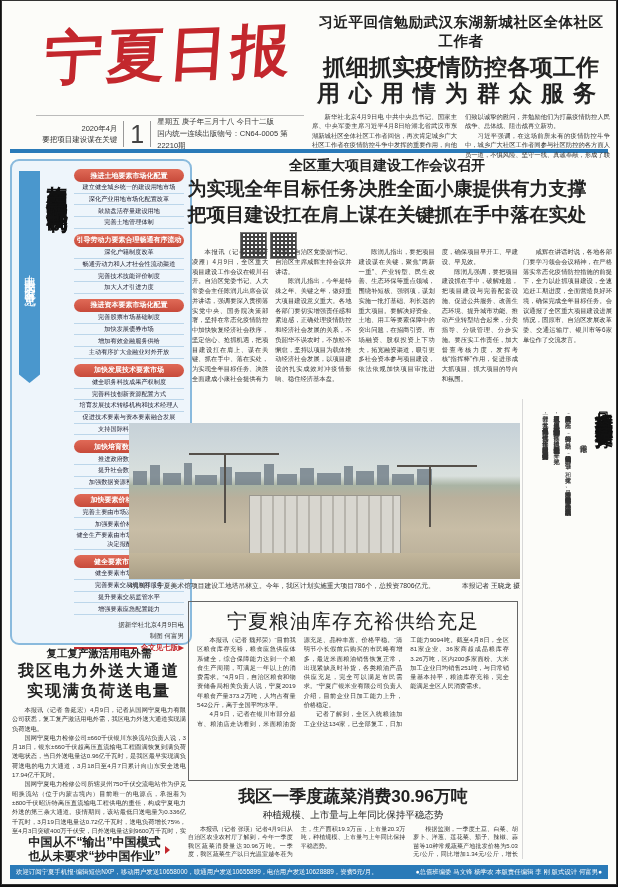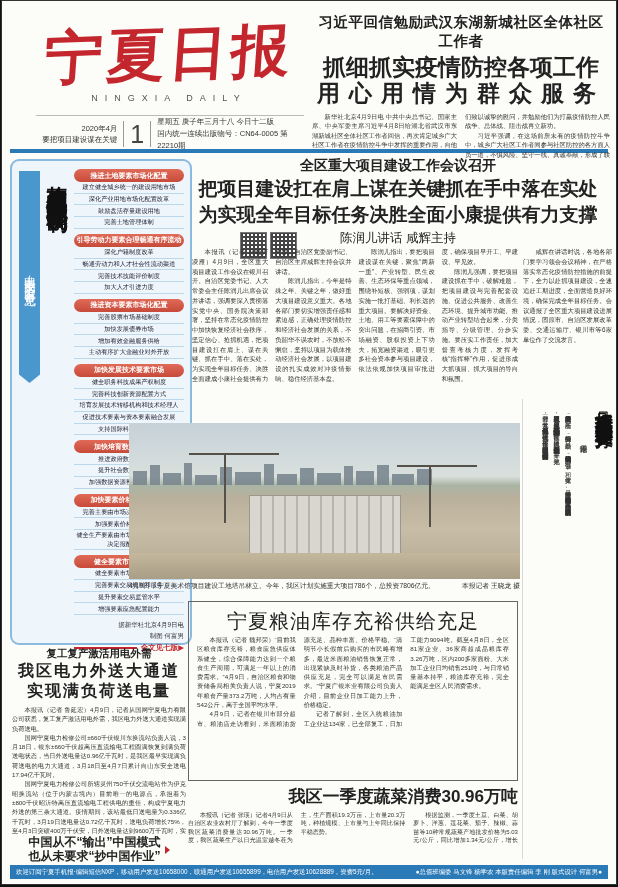--- a/index.html
+++ b/index.html
@@ -45,21 +45,21 @@
   .sbox{margin-bottom:5px;}
   .sbox-h{background:linear-gradient(#e06a57,#c74a3a);color:#fff;font-size:7px;
         text-align:center;border-radius:7px;padding:1.5px 0;font-weight:bold;}
   .sbox-i{font-size:6.2px;text-align:center;color:#223;border-bottom:1px solid #bcd6ea;
         padding:1.2px 0;line-height:1.35;}
   .sb-src{font-size:6.5px;text-align:right;color:#333;line-height:1.6;margin-top:2px;}
   .more-row{display:flex;align-items:center;margin-top:2px;}
   .red-line{flex:1;height:2px;background:#c3272d;margin-right:4px;}
   .more-txt{font-size:7.5px;color:#c3272d;font-weight:bold;}
   
-  .lead-head{left:186px;top:156px;width:420px;text-align:center;}
+  .lead-head{left:175px;top:156px;width:420px;text-align:center;}
   .ld-kicker{font-size:14px;font-weight:bold;}
   .ld-h{font-size:19px;font-weight:bold;line-height:1.25;margin-top:2px;}
   .ld-by{font-size:12.5px;margin-top:3px;}
   .lead-body{left:190px;top:246px;width:326px;height:174px;overflow:hidden;
         column-count:4;column-gap:7px;font-size:6.3px;line-height:1.55;
         text-align:justify;color:#333;}
   .lead-cont{left:521px;top:246px;width:89px;height:148px;overflow:hidden;
         font-size:6.3px;line-height:1.55;text-align:justify;color:#333;}
   
   .photo{left:127px;top:422px;width:391px;height:156px;overflow:hidden;
@@ -101,37 +101,36 @@
   .pw-body{margin-top:4px;font-size:6.2px;line-height:1.5;text-align:justify;color:#333;
         height:136px;overflow:hidden;}
   
   .teaser{left:10px;top:836px;width:174px;height:26px;display:flex;align-items:center;
         justify-content:center;gap:4px;}
   .tz-txt{font-size:12px;font-weight:bold;line-height:1.15;text-align:center;}
   .red-marker{width:0;height:0;border-left:5px solid #c3272d;border-top:4px solid transparent;
         border-bottom:4px solid transparent;}
   
   .veg{left:186px;top:784px;width:330px;height:76px;overflow:hidden;}
-  .vg-h{font-size:17px;font-weight:bold;text-align:right;}
+  .vg-h{font-size:17px;font-weight:bold;text-align:center;}
   .vg-sub{font-size:9.5px;text-align:center;margin-top:1px;}
   .vg-body{margin-top:3px;height:38px;overflow:hidden;column-count:3;column-gap:8px;
         font-size:6px;line-height:1.4;text-align:justify;color:#333;}
   
   .footer{left:8px;top:864px;width:598px;height:14px;background:#2a7ab8;color:#fff;
         display:flex;align-items:center;justify-content:space-between;
         font-size:6.4px;padding:0 6px;box-sizing:border-box;}
 </style>
 </head>
 <body>
 
 <div class="page">
 
   <div class="abs masthead">
     <div class="mast-title">宁夏日报</div>
-    <div class="mast-sub">NINGXIA DAILY</div>
   </div>
 
   <div class="abs dateline">
     <div class="dl-left">
       <div>2020年4月</div>
       <div>要把项目建设谋在关键</div>
     </div>
     <div class="dl-day">1</div>
     <div class="dl-right">
       <div>星期五 庚子年三月十八 今日十二版</div>
@@ -211,23 +210,22 @@
       </div>
       <div class="more-row">
         <span class="red-line"></span>
         <span class="more-txt">全文见七版▶</span>
       </div>
     </div>
   </div>
 
   <div class="abs lead-head">
     <div class="ld-kicker">全区重大项目建设工作会议召开</div>
+    <div class="ld-h">为实现全年目标任务决胜全面小康提供有力支撑</div>
     <div class="ld-h">把项目建设扛在肩上谋在关键抓在手中落在实处</div>
-    <div class="ld-h">为实现全年目标任务决胜全面小康提供有力支撑</div>
-    <div class="ld-by">陈润儿讲话 咸辉主持</div>
   </div>
   <div class="abs lead-body">
     <p>本报讯（记者 马晓芳 凌雁）4月9日，全区重大项目建设工作会议在银川召开。自治区党委书记、人大常委会主任陈润儿出席会议并讲话，强调要深入贯彻落实党中央、国务院决策部署，坚持在常态化疫情防控中加快恢复经济社会秩序，坚定信心、抢抓机遇，把项目建设扛在肩上、谋在关键、抓在手中、落在实处，为实现全年目标任务、决胜全面建成小康社会提供有力支撑。自治区党委副书记、自治区主席咸辉主持会议并讲话。</p>
     <p>陈润儿指出，今年是特殊之年、关键之年，做好重大项目建设意义重大。各地各部门要切实增强责任感和紧迫感，正确处理疫情防控和经济社会发展的关系，不负韶华不误农时，不放松不懈怠，坚持以项目为载体推动经济社会发展，以项目建设的扎实成效对冲疫情影响、稳住经济基本盘。</p>
     <p>陈润儿指出，要把项目建设谋在关键，聚焦“两新一重”、产业转型、民生改善、生态环保等重点领域，围绕补短板、强弱项，谋划实施一批打基础、利长远的重大项目。要解决好资金、土地、用工等要素保障中的突出问题，在招商引资、市场融资、股权投资上下功夫，拓宽融资渠道，吸引更多社会资本参与项目建设，依法依规加快项目审批进度，确保项目早开工、早建设、早见效。</p>
     <p>陈润儿强调，要把项目建设抓在手中，破解难题，把项目建设与完善配套设施、促进公共服务、改善生态环境、提升城市功能、推动产业转型结合起来，分类指导、分级管理、分步实施。要压实工作责任，加大督查考核力度，发挥考核“指挥棒”作用，促进形成大抓项目、抓大项目的导向和氛围。</p>
   </div>
   <div class="abs lead-cont">
     <p>咸辉在讲话时说，各地各部门要学习领会会议精神，在严格落实常态化疫情防控措施的前提下，全力以赴抓项目建设，全速追赶工期进度，全面营造良好环境，确保完成全年目标任务。会议通报了全区重大项目建设进展情况，固原市、自治区发展改革委、交通运输厅、银川市等6家单位作了交流发言。</p>
   </div>
@@ -296,20 +294,21 @@
   <div class="abs teaser">
     <div class="tz-txt">
       <div>中国从不“输出”中国模式</div>
       <div>也从未要求“抄中国作业”</div>
     </div>
     <span class="red-marker"></span>
   </div>
 
   <div class="abs veg">
     <div class="vg-h">我区一季度蔬菜消费30.96万吨</div>
+    <div class="vg-sub">种植规模、上市量与上年同比保持平稳态势</div>
     <div class="vg-body">
       <p>本报讯（记者 张瑛）记者4月9日从自治区农业农村厅了解到，今年一季度我区蔬菜消费量达30.96万吨。一季度，我区蔬菜生产以日光温室越冬茬为主，生产面积19.3万亩，上市量20.3万吨，种植规模、上市量与上年同比保持平稳态势。</p>
       <p>根据监测，一季度土豆、白菜、胡萝卜、洋葱、莲花菜、茄子、辣椒、蒜苗等10种常规蔬菜产地批发价格为5.03元/公斤，同比增加1.34元/公斤，增长29.3%。本季度蔬菜以外调为主，从外地调入蔬菜17.76万吨。</p>
 
     </div>
   </div>
 
   <div class="abs footer">
     <span>欢迎订阅宁夏手机报·编辑短信NXP，移动用户发送10658000，联通用户发送10655899，电信用户发送10628889，资费5元/月。</span>
     <span>●总值班编委 马文锋 杨学农 本版责任编辑 李 刚 版式设计 何富男●</span>

